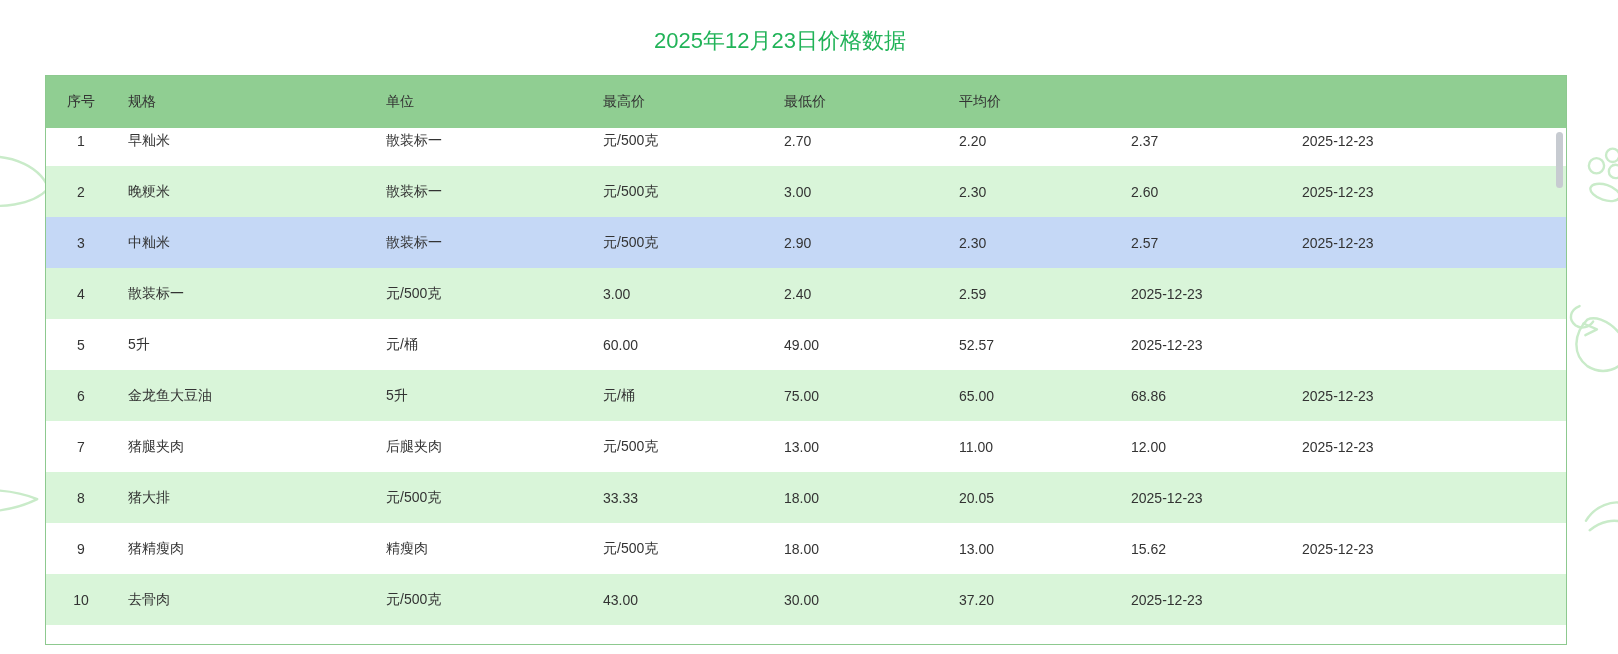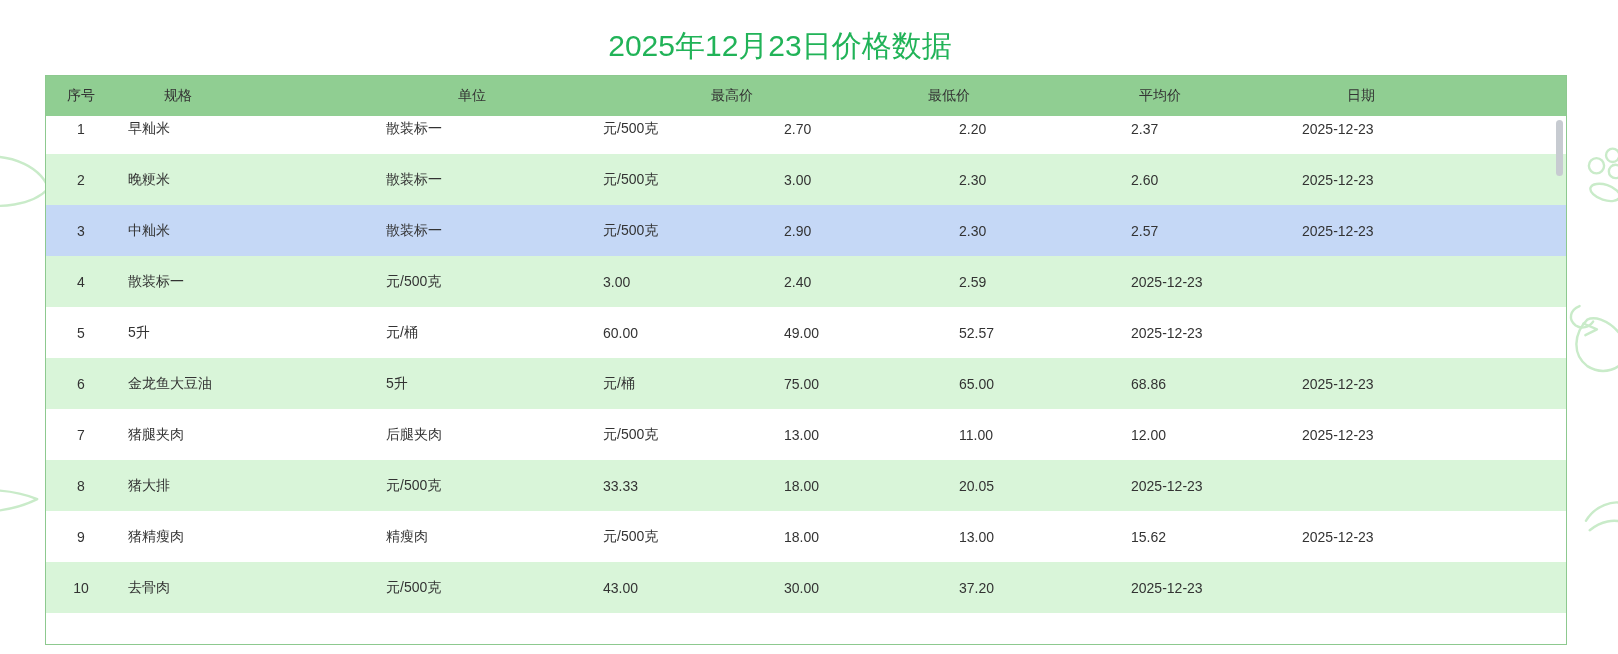--- a/index.html
+++ b/index.html
@@ -8,33 +8,32 @@
   *{ box-sizing:border-box; }
   html,body{ margin:0; padding:0; }
   body{
     width:1618px; height:654px; overflow:hidden; position:relative;
     background:#ffffff;
     font-family:"Liberation Sans","DejaVu Sans",sans-serif;
     color:var(--text,#333333);
   }
   .page-title{
     position:absolute; top:26px; left:0; width:1560px;
-    text-align:center; font-size:30px; font-weight:500;
+    text-align:center; font-size:22px; font-weight:500;
     color:var(--title,#21b358);
   }
   .table-card{
     position:absolute; left:45px; top:75px; width:1522px; height:570px;
     border:1px solid var(--border,#8dc98f);
     background:#ffffff;
   }
   .table-header{
-    height:40px; display:grid; grid-template-columns:var(--cols);
+    height:52px; display:grid; grid-template-columns:var(--cols);
     align-items:center;
     background:var(--header-bg,#90ce92);
-    gap:36px;
   }
   .table-body{
     position:relative; height:516px; overflow:hidden; background:#ffffff;
   }
   .rows-inner{ margin-top:-13px; }
   .row{
     height:51px; display:grid; grid-template-columns:var(--cols);
     align-items:center; background:#ffffff;
   }
   .row.stripe{ background:var(--stripe-bg,#d9f5d9); }
@@ -95,21 +94,20 @@
 <div class="page-title">2025年12月23日价格数据</div>
 
 <div class="table-card">
   <div class="table-header">
       <div class="cell h-cell c0">序号</div>
       <div class="cell h-cell c2">规格</div>
       <div class="cell h-cell c3">单位</div>
       <div class="cell h-cell c4">最高价</div>
       <div class="cell h-cell c5">最低价</div>
       <div class="cell h-cell c6">平均价</div>
-      <div class="cell h-cell c7">日期</div>
     </div>
   <div class="table-body">
     <div class="rows-inner">
         <div class="row">
           <div class="cell c0">1</div>
           <div class="cell c1">早籼米</div>
           <div class="cell c2">散装标一</div>
           <div class="cell c3">元/500克</div>
           <div class="cell c4">2.70</div>
           <div class="cell c5">2.20</div>

